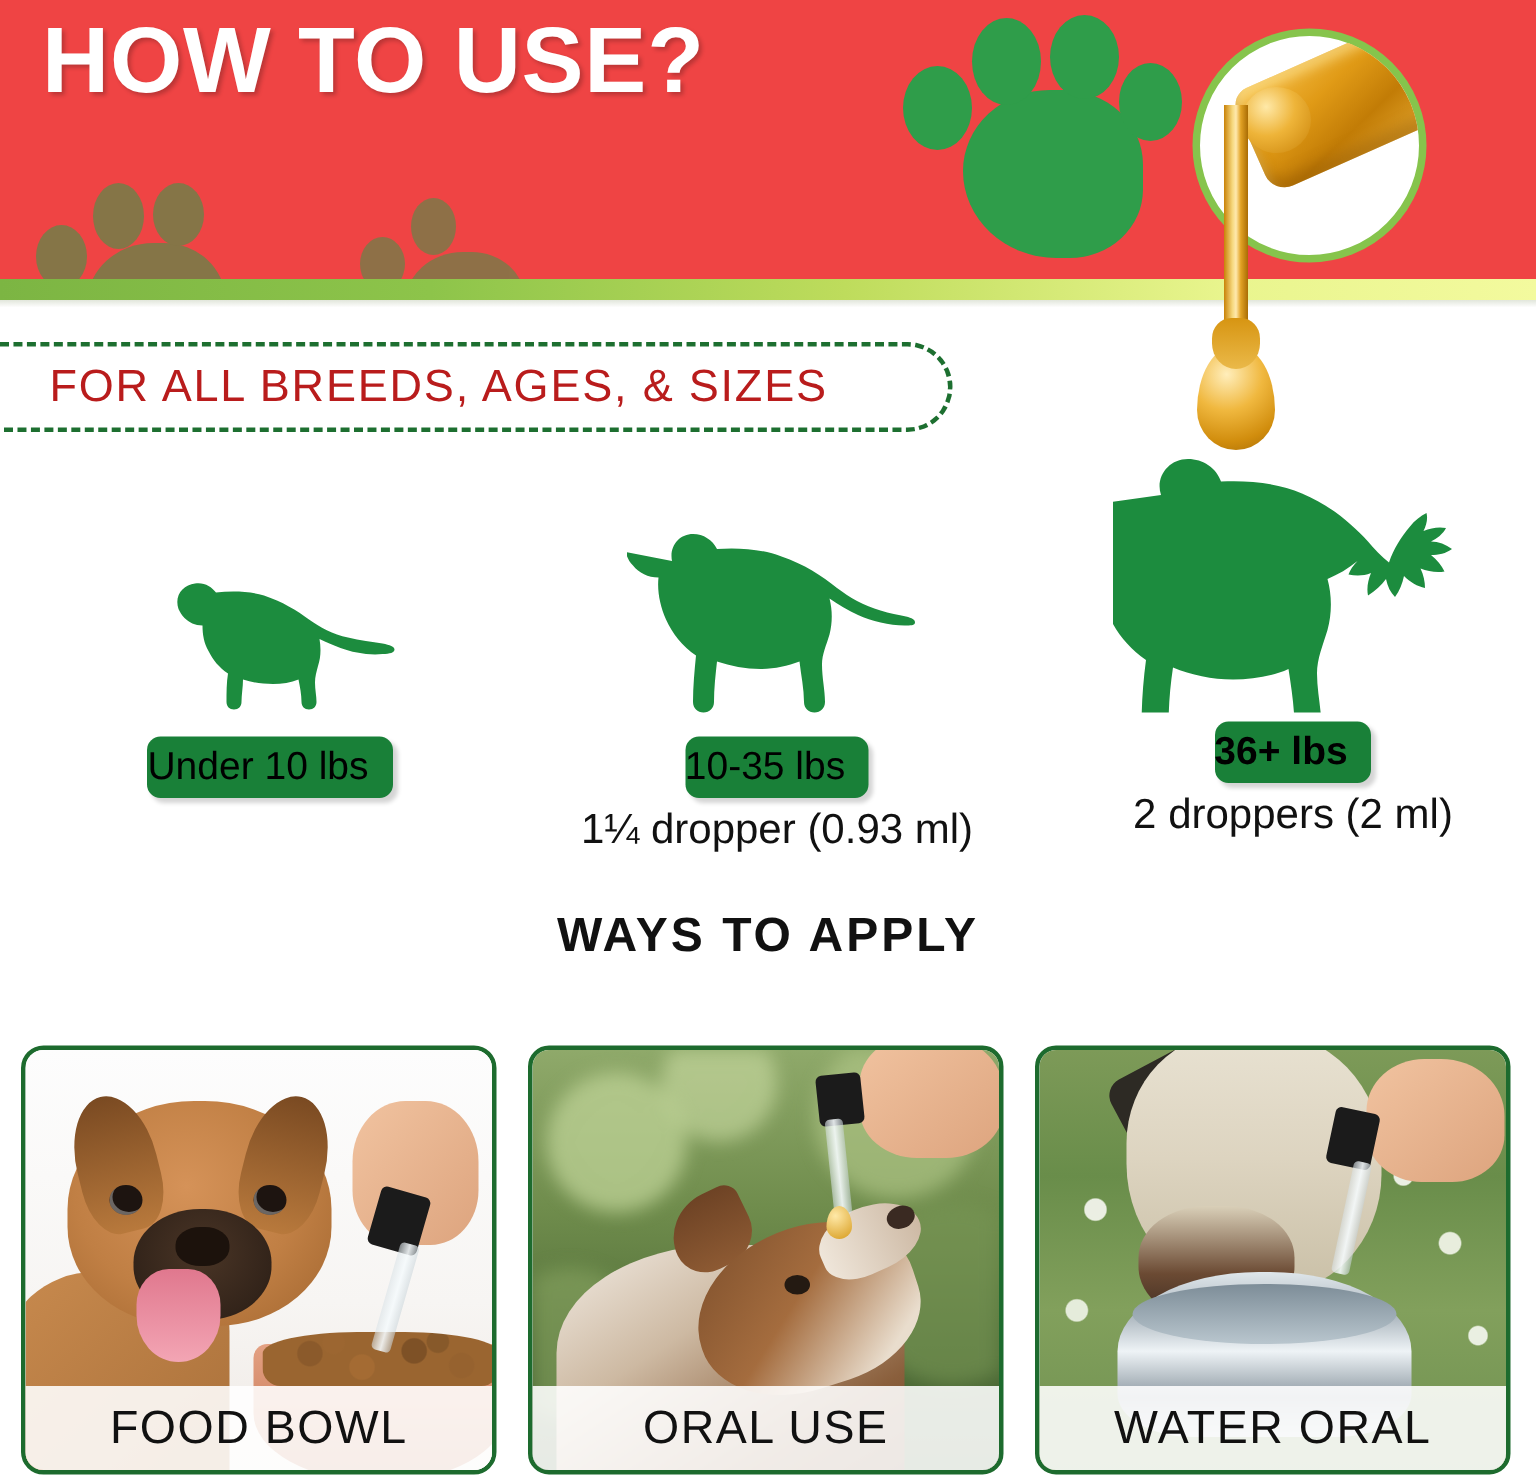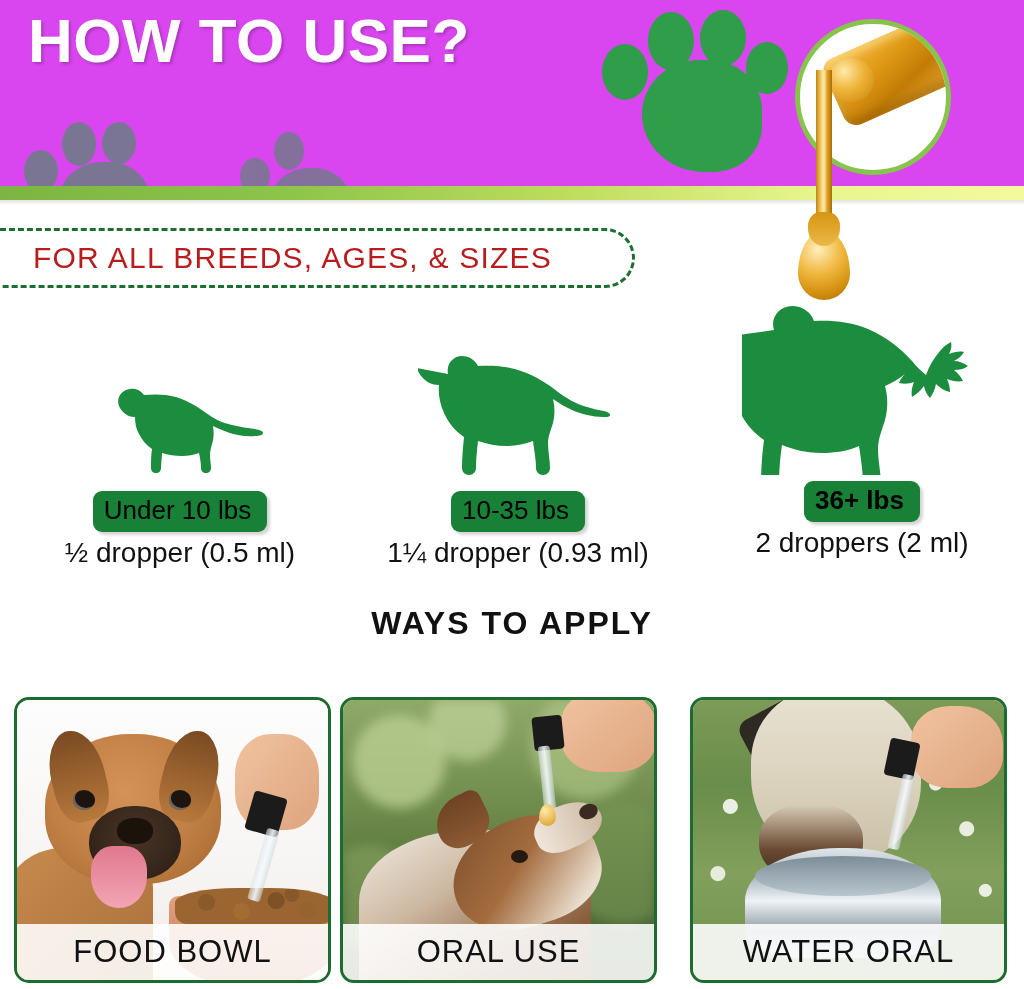--- a/index.html
+++ b/index.html
@@ -7,21 +7,21 @@
   body {
     font-family:"Liberation Sans", sans-serif;
     background:#ffffff;
     position:relative;
     overflow:hidden;
   }
 
   
   #header {
     position:absolute; left:0; top:0; width:1024px; height:186px;
-    background:#d946ef;
+    background:#ef4444;
     overflow:hidden;
   }
   .pawmark { position:absolute; opacity:1; }
   .paw-pad {
     position:absolute; background:#2f9d4a; border-radius:50%;
   }
   #header-title {
     position:absolute; left:28px; top:8px;
     font-size:62px; font-weight:bold; color:#ffffff;
     letter-spacing:0.5px; line-height:1.05;
@@ -96,21 +96,21 @@
     font-size:30px; color:#b91c1c; letter-spacing:1.2px;
     white-space:nowrap;
   }
 
   
   .dog-col { position:absolute; text-align:center; }
   .dog-svg { display:block; margin:0 auto; }
   .size-badge {
     display:inline-block;
     background:#198038; color:#000000;
-    font-size:26px; padding:4px 16px 6px 11px;
+    font-size:26px; padding:4px 16px 6px 0;
     border-radius:9px;
     box-shadow:3px 3px 3px rgba(0,0,0,0.17);
     white-space:nowrap;
   }
   .dose-text {
     margin-top:5px; font-size:28px; color:#111111;
     white-space:nowrap;
   }
 
   #col-small { left:0px; top:380px; width:360px; }
@@ -124,21 +124,21 @@
     color:#111111; letter-spacing:2px;
   }
 
   
   .panel {
     position:absolute; top:697px; width:317px; height:286px;
     border:3px solid #1d6b2e; border-radius:14px;
     overflow:hidden; background:#ffffff;
   }
   #panel-food  { left:14px;border-radius:15px; }
-  #panel-oral  { left:340px; }
+  #panel-oral  { left:352px; }
   #panel-water { left:690px; }
 
   .photo { position:absolute; inset:0; overflow:hidden; }
 
   .panel-caption {
     position:absolute; left:0; bottom:0; width:100%; height:56px;
     background:rgba(255,255,255,0.88);
     display:flex; align-items:center; justify-content:center;
     font-size:31px; color:#111111; letter-spacing:1px;
   }
@@ -355,21 +355,20 @@
   <span id="breeds-label">FOR ALL BREEDS, AGES, &amp; SIZES</span>
 </div>
 
 <div class="dog-col" id="col-small">
   <svg class="dog-svg" width="170" height="105" viewBox="0 0 170 105">
     <path fill="#1c8c3e" d="M24 26c-3-9 3-16 11-17 6-1 11 2 14 6 10-1 22-1 32 2 12 4 22 10 30 16 7 5 16 10 26 12 8 2 16 3 23 4 5 1 8 2 8 4 0 2-3 3-8 3-9 1-20-1-28-4-5-2-10-4-14-6 1 6 1 12-1 18-1 4-2 7-2 11 0 5 1 9 1 13 0 3-2 5-5 5s-5-2-5-5c0-5-1-10-2-15-5 2-11 3-17 3-7 0-14-1-20-3 0 5-1 10-1 15 0 3-2 5-5 5s-5-2-5-5c0-6 0-13 1-19-6-4-10-9-13-15-3-5-4-11-4-17-5 0-9-2-12-5-2-2-3-4-4-6z"></path>
   </svg>
   <div style="margin-top:6px;">
     <span class="size-badge">Under 10 lbs</span>
   </div>
-  <div class="dose-text">½ dropper (0.5 ml)</div>
 </div>
 
 <div class="dog-col" id="col-medium">
   <svg class="dog-svg" width="200" height="133" viewBox="0 0 200 133">
     <path fill="#1c8c3e" d="M30 22c-2-10 5-18 14-18 7 0 13 4 16 10 14-1 30 0 43 5 15 5 27 13 37 21 8 6 18 12 29 15 6 2 12 3 17 4 4 1 6 2 6 4 0 2-3 2-7 2-10 0-22-3-31-7-7-3-13-7-19-11 2 8 2 16 0 24-2 7-5 13-5 20 0 9 2 17 2 25 0 4-3 7-7 7s-7-3-7-7c0-9-2-18-3-27-8 3-17 5-26 5-10 0-20-2-29-5-1 9-2 18-2 27 0 4-3 7-7 7s-7-3-7-7c0-10 1-21 2-31-9-6-16-15-20-24-4-9-6-19-5-28-7 0-13-3-17-8-3-3-4-6-5-9z"></path>
   </svg>
   <div style="margin-top:6px;">
     <span class="size-badge">10-35 lbs</span>
   </div>
   <div class="dose-text">1¼ dropper (0.93 ml)</div>

